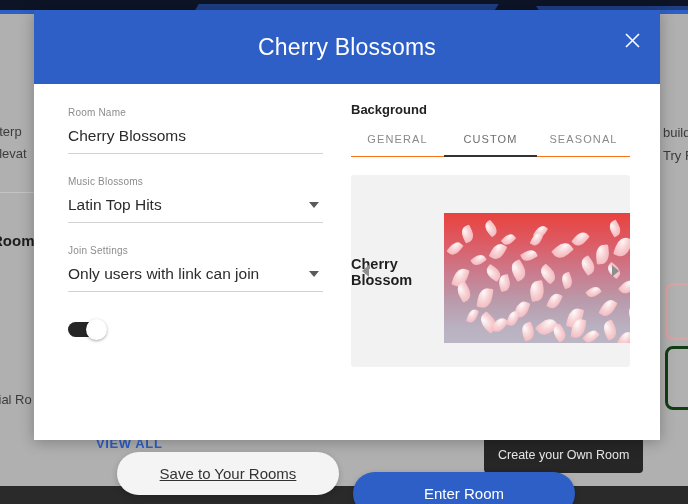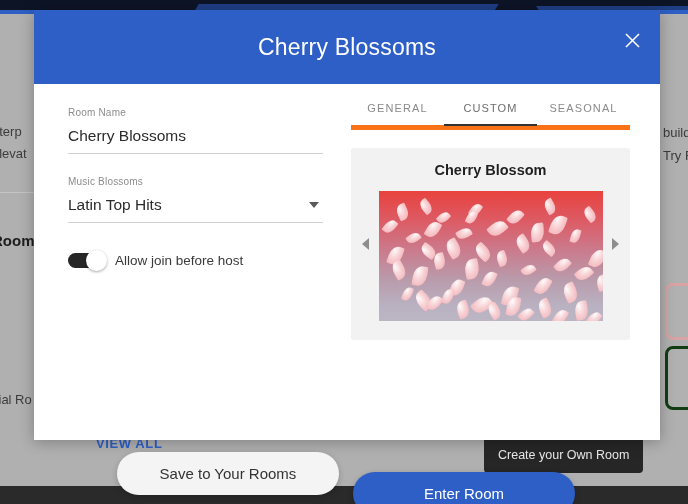--- a/index.html
+++ b/index.html
@@ -173,21 +173,21 @@
   
   .col-right { flex: 1; min-width: 0; }
   .section-title {
     font-size: 13px;
     font-weight: bold;
     color: #222;
     margin-bottom: 16px;
   }
   .tabs {
     display: flex;
-    border-bottom: 5px solid #f97316;
+    border-bottom: 1px solid #f97316;
   }
   .tab {
     flex: 1;
     text-align: center;
     font-size: 11px;
     letter-spacing: 1.1px;
     color: #8a8a8a;
     padding-bottom: 11px;
     cursor: pointer;
     position: relative;
@@ -201,21 +201,21 @@
     background: #333333;
   }
 
   .carousel {
     position: relative;
     margin-top: 18px;
     background: #f2f2f2;
     border-radius: 3px;
     height: 192px;
     display: flex;
-    flex-direction: column;
+    flex-direction: row;
     align-items: center;
     padding: 14px 0 0 0;
   }
   .carousel-title {
     font-size: 14.5px;
     font-weight: bold;
     color: #1f1f1f;
     margin-bottom: 13px;
   }
   .preview {
@@ -269,20 +269,21 @@
     align-items: center;
     justify-content: center;
     font-size: 15px;
     cursor: pointer;
     box-shadow: 0 2px 6px rgba(0,0,0,.20);
   }
   #save-btn {
     left: 117px; top: 452px; width: 222px;
     background: #f4f4f4;
     color: #333;
+    text-decoration: underline;
   }
   #enter-btn {
     left: 353px; top: 472px; width: 222px;
     background: #2d5fc7;
     color: #ffffff;
   }
 </style>
 </head>
 <body>
 
@@ -336,32 +337,39 @@
         </div>
 
         <div class="field">
           <div class="field-label">Music Blossoms</div>
           <div class="field-control select">
             <div class="field-value">Latin Top Hits</div>
             <span class="caret"></span>
           </div>
         </div>
 
+        <div class="field">
+          <div class="field-label">Join Settings</div>
+          <div class="field-control select">
+            <div class="field-value">Only users with link can join</div>
+            <span class="caret"></span>
+          </div>
+        </div>
 
         <div class="toggle-row">
           <div class="toggle">
             <div class="knob"></div>
           </div>
-          <div class="toggle-label">Allow join before host</div>
         </div>
 
       </div>
 
       <div class="col-right">
 
+        <div class="section-title">Background</div>
 
         <div class="tabs">
           <div class="tab">GENERAL</div>
           <div class="tab active">CUSTOM</div>
           <div class="tab">SEASONAL</div>
         </div>
 
         <div class="carousel">
           <div class="carousel-title">Cherry Blossom</div>
           <div class="preview" id="preview">

